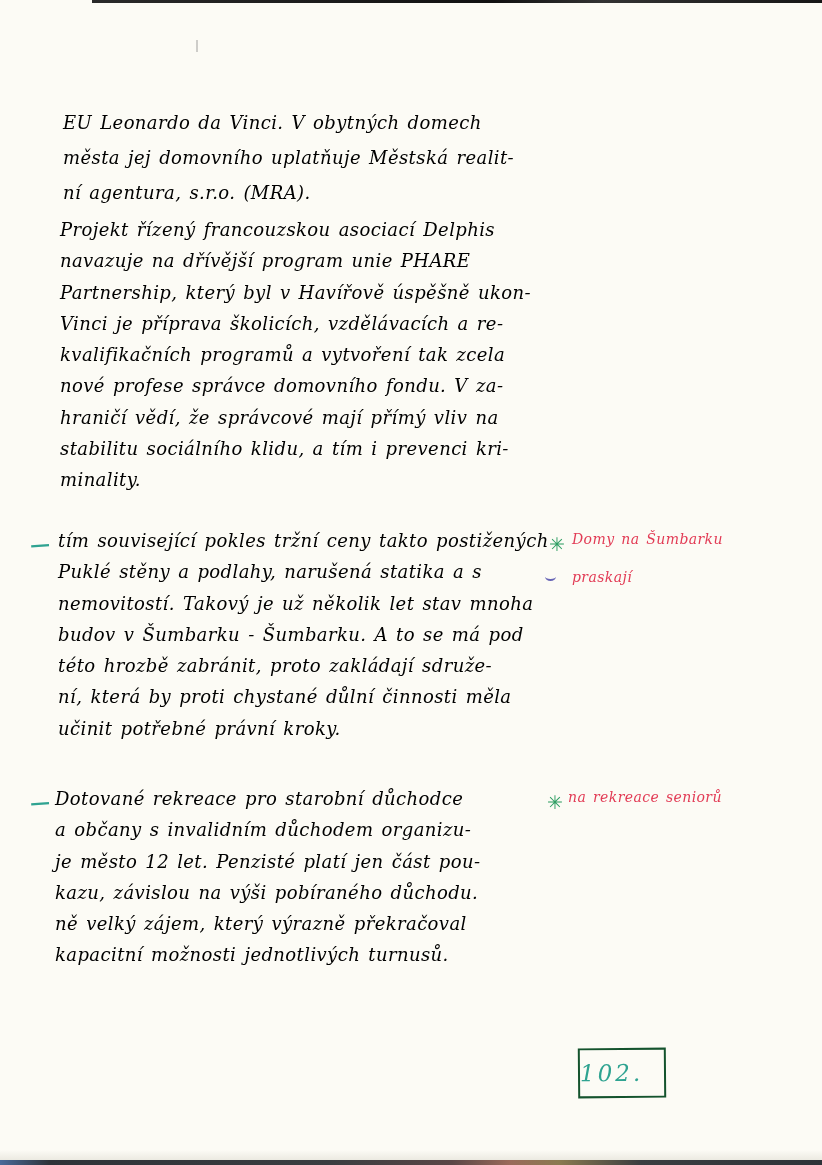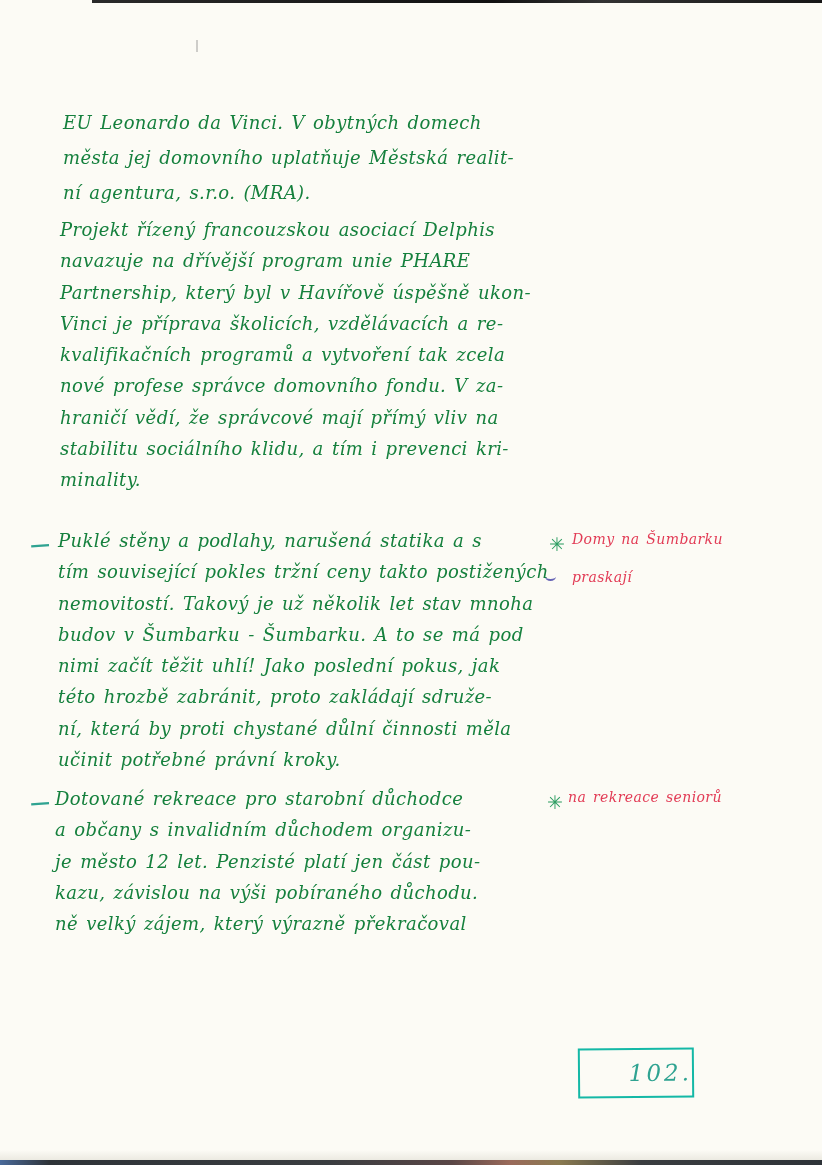--- a/index.html
+++ b/index.html
@@ -30,21 +30,21 @@
   
   .hand {
     font-style: italic;
     letter-spacing: 0.4px;
     word-spacing: 2px;
     white-space: nowrap;
   }
   .para { position: absolute; }
   .para .line { height: 31.3px; font-size: 18px; }
   .para-1 .line { height: 35px; }
-  .ink-blue { color: #15803d; }
+  .ink-blue { color: #000000; }
   .ink-red  { color: #e23b55; }
   .ink-teal { color: #2fa391; }
   .ink-green{ color: #2e9e63; }
   .para-marker {
     position: absolute;
     font-size: 20px;
     font-weight: bold;
     font-style: normal;
     transform: rotate(-4deg);
   }
@@ -52,24 +52,23 @@
   .note .line { font-size: 14px; }
   .note-marker {
     position: absolute;
     font-size: 19px;
     font-style: normal;
   }
   .page-number-box {
     position: absolute;
     left: 578px; top: 1048px;
     width: 84px; height: 46px;
-    border: 2px solid #14b8a6;
-    display: flex; align-items: center; justify-content: flex-end;
+    border: 2px solid #14532d;
+    display: flex; align-items: center; justify-content: flex-start;
     transform: rotate(-0.5deg);
-    padding-left: 28px;
   }
   .page-number-box .num {
     font-size: 23px;
     font-style: italic;
     letter-spacing: 3px;
     color: #2fa391;
   }
   .stray-mark-blue {
     position: absolute;
     left: 545px; top: 572px;
@@ -106,37 +105,37 @@
     <div class="line">Vinci je příprava školicích, vzdělávacích a re-</div>
     <div class="line">kvalifikačních programů a vytvoření tak zcela</div>
     <div class="line">nové profese správce domovního fondu. V za-</div>
     <div class="line">hraničí vědí, že správcové mají přímý vliv na</div>
     <div class="line">stabilitu sociálního klidu, a tím i prevenci kri-</div>
     <div class="line">minality.</div>
   </div>
 
   <span class="para-marker ink-teal" style="left:30px; top:532px;">—</span>
   <div class="para hand ink-blue" style="left:58px; top:530px;">
+    <div class="line">tím související pokles tržní ceny takto postižených</div>
     <div class="line">Puklé stěny a podlahy, narušená statika a s</div>
-    <div class="line">tím související pokles tržní ceny takto postižených</div>
     <div class="line">nemovitostí. Takový je už několik let stav mnoha</div>
     <div class="line">budov v Šumbarku - Šumbarku. A to se má pod</div>
-    <div class="line">nimi začít těžit uhlí! Jako poslední pokus, jak</div>
     <div class="line">této hrozbě zabránit, proto zakládají sdruže-</div>
     <div class="line">ní, která by proti chystané důlní činnosti měla</div>
     <div class="line">učinit potřebné právní kroky.</div>
   </div>
 
   <span class="para-marker ink-teal" style="left:30px; top:790px;">—</span>
   <div class="para hand ink-blue" style="left:55px; top:788px;">
     <div class="line">Dotované rekreace pro starobní důchodce</div>
     <div class="line">a občany s invalidním důchodem organizu-</div>
     <div class="line">je město 12 let. Penzisté platí jen část pou-</div>
     <div class="line">kazu, závislou na výši pobíraného důchodu.</div>
     <div class="line">ně velký zájem, který výrazně překračoval</div>
+    <div class="line">kapacitní možnosti jednotlivých turnusů.</div>
   </div>
 
   <span class="note-marker ink-green" style="left:549px; top:533px;">✳</span>
   <div class="note hand ink-red" style="left:572px; top:531px;">
     <div class="line" style="height:38px;">Domy na Šumbarku</div>
     <div class="line">praskají</div>
   </div>
   <div class="stray-mark-blue"></div>
 
   <span class="note-marker ink-green" style="left:547px; top:791px;">✳</span>

